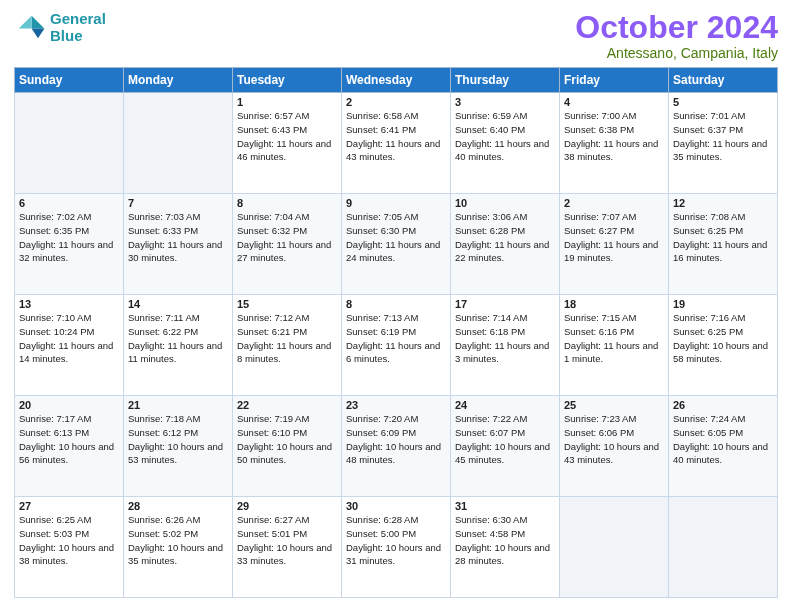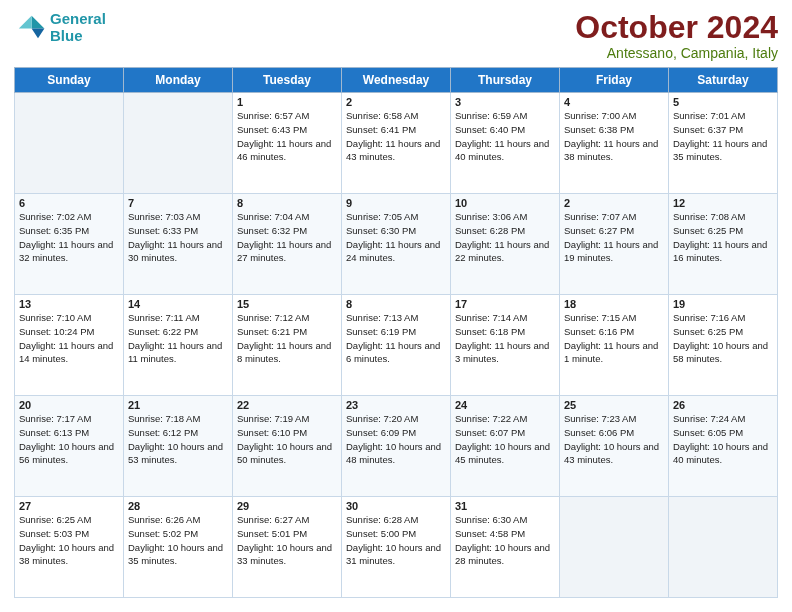--- a/index.html
+++ b/index.html
@@ -40,41 +40,41 @@
     .logo-icon {
       width: 32px;
       height: 32px;
     }
     .title-block {
       text-align: right;
     }
     .title-block h1 {
       font-size: 32px;
       font-weight: bold;
-      color: #7f1d1d;
+      color: #8b5cf6;
       line-height: 1.1;
     }
     .title-block h2 {
       font-size: 14px;
       color: #4d7c0f;
       font-weight: normal;
     }
     table {
       width: 100%;
       border-collapse: collapse;
       flex: 1;
       table-layout: fixed;
     }
     thead tr th {
       background-color: #2176c7;
       color: #fff;
       font-size: 12px;
       font-weight: bold;
       padding: 5px 4px;
-      text-align: center;
+      text-align: left;
       border: 1px solid #a0b8d0;
     }
     tbody tr td {
       border: 1px solid #c8d8e8;
       vertical-align: top;
       padding: 3px 4px;
       font-size: 9.5px;
       color: #222;
       background: #fff;
       height: 88px;

